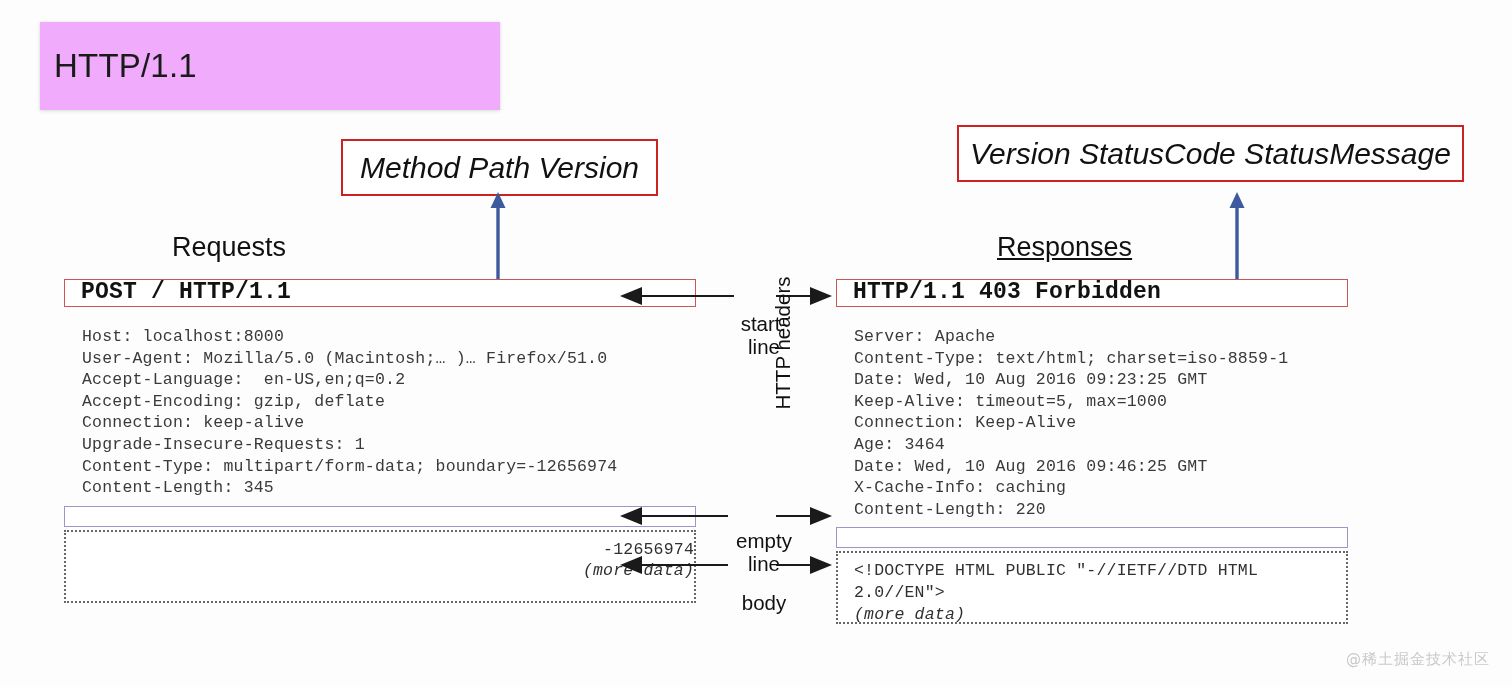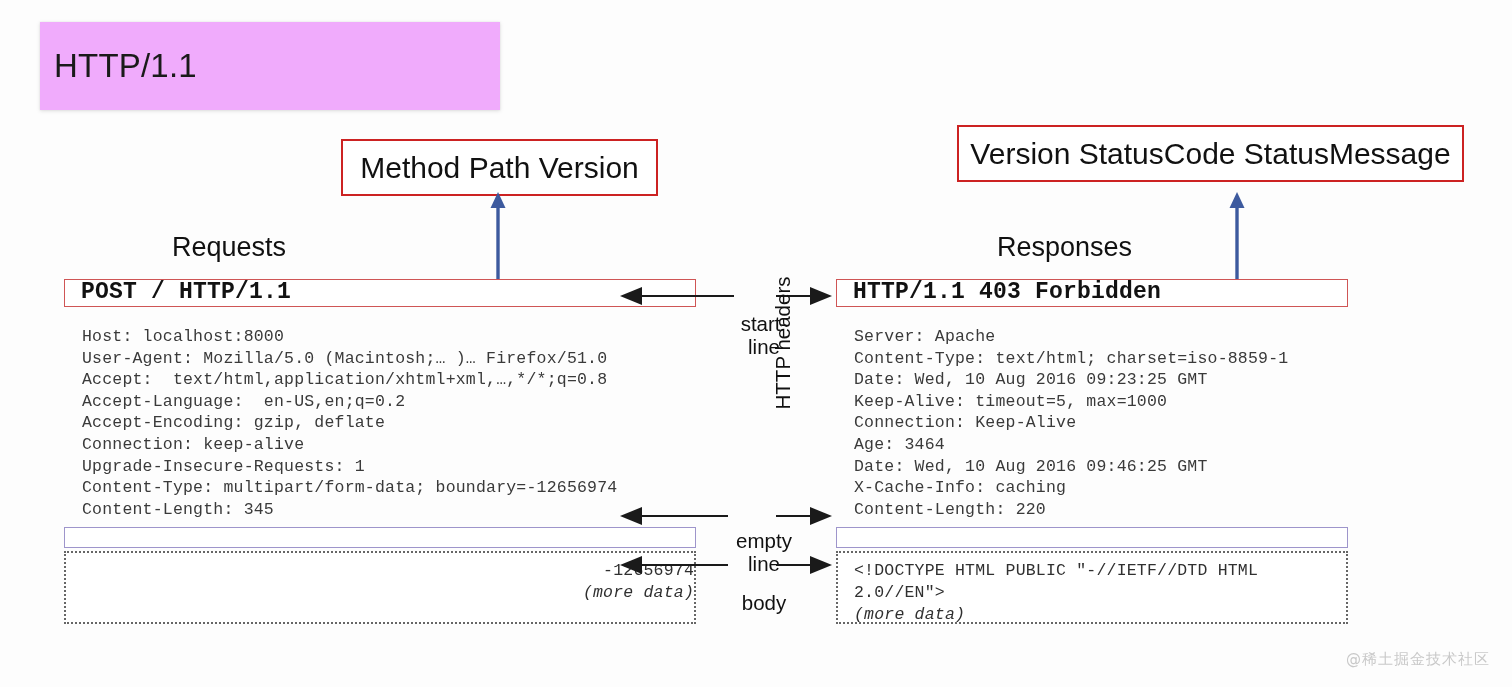--- a/index.html
+++ b/index.html
@@ -41,20 +41,21 @@
   }
 
   
   .callout {
     position: absolute;
     border: 2px solid #cc2222;
     background: #ffffff;
     display: flex;
     align-items: center;
     justify-content: center;
+    font-style: italic;
   }
   .callout .callout-text {
     font-size: 30px;
     color: #111111;
     white-space: nowrap;
   }
   #callout-request {
     left: 341px;
     top: 139px;
     width: 313px;
@@ -73,21 +74,21 @@
     width: 22px;
   }
 
   
   .section-heading {
     position: absolute;
     font-size: 27px;
     color: #111111;
   }
   #heading-requests  { left: 172px; top: 232px; }
-  #heading-responses { left: 997px; top: 232px; }
+  #heading-responses { left: 997px; top: 232px; text-decoration: underline; }
 
   
   .msg-col {
     position: absolute;
     top: 279px;
   }
   #col-request  { left: 64px;  width: 632px; }
   #col-response { left: 836px; width: 512px; }
 
   .mono-line {
@@ -217,21 +218,20 @@
 
   <div class="msg-col" id="col-request">
 
     <div class="startline-box">
       <div class="mono-line">POST / HTTP/1.1</div>
     </div>
 
     <div class="headers-box">
       <div class="mono-line">Host: localhost:8000</div>
       <div class="mono-line">User-Agent: Mozilla/5.0 (Macintosh;… )… Firefox/51.0</div>
-      <div class="mono-line">Accept:  text/html,application/xhtml+xml,…,*/*;q=0.8</div>
       <div class="mono-line">Accept-Language:  en-US,en;q=0.2</div>
       <div class="mono-line">Accept-Encoding: gzip, deflate</div>
       <div class="mono-line">Connection: keep-alive</div>
       <div class="mono-line">Upgrade-Insecure-Requests: 1</div>
       <div class="mono-line">Content-Type: multipart/form-data; boundary=-12656974</div>
       <div class="mono-line">Content-Length: 345</div>
     </div>
 
     <div class="emptyline-box">
       <div class="mono-line"></div>

